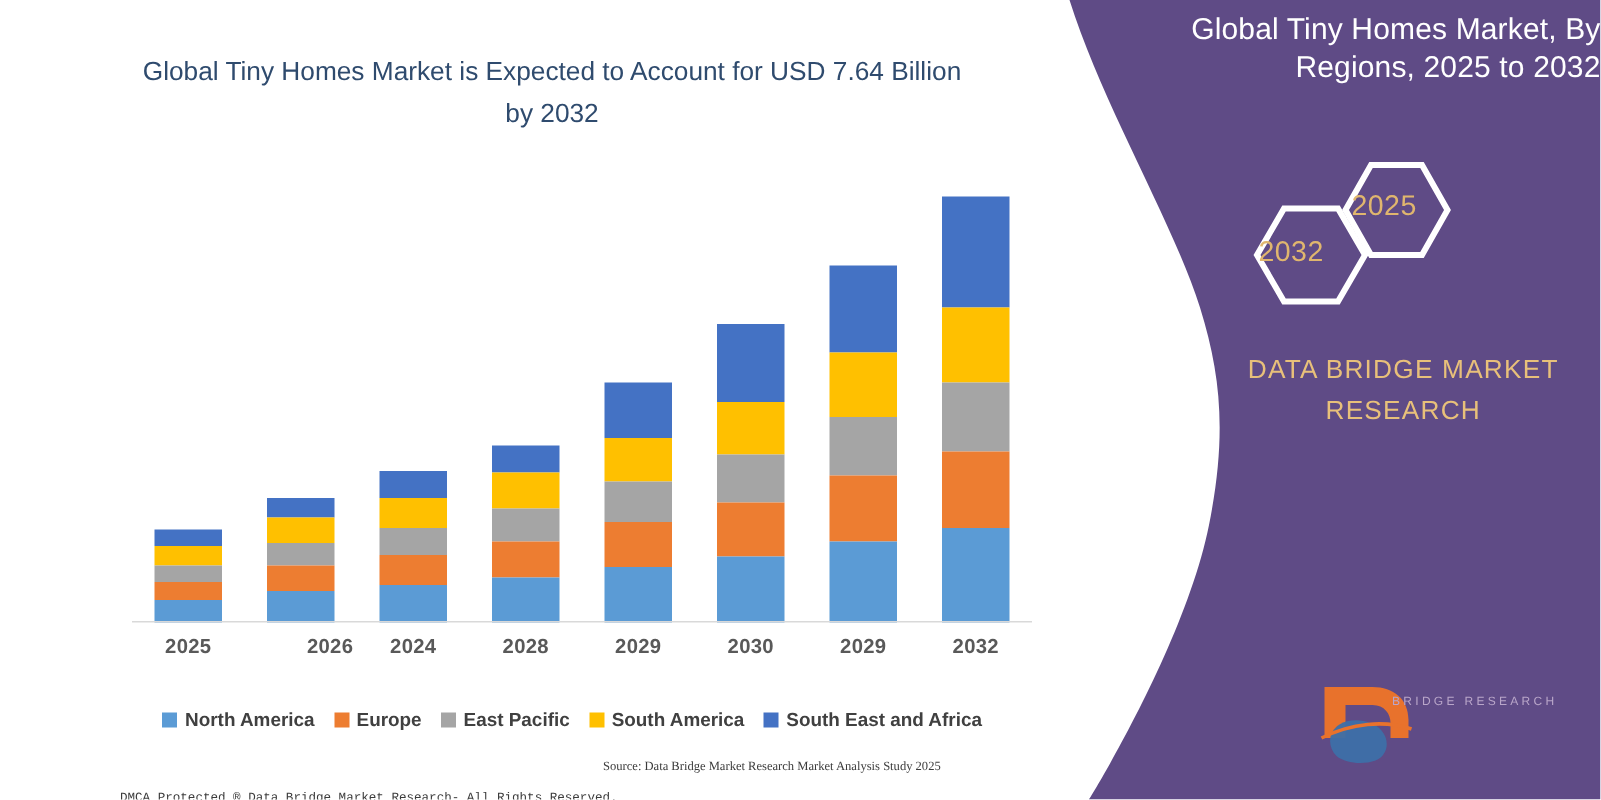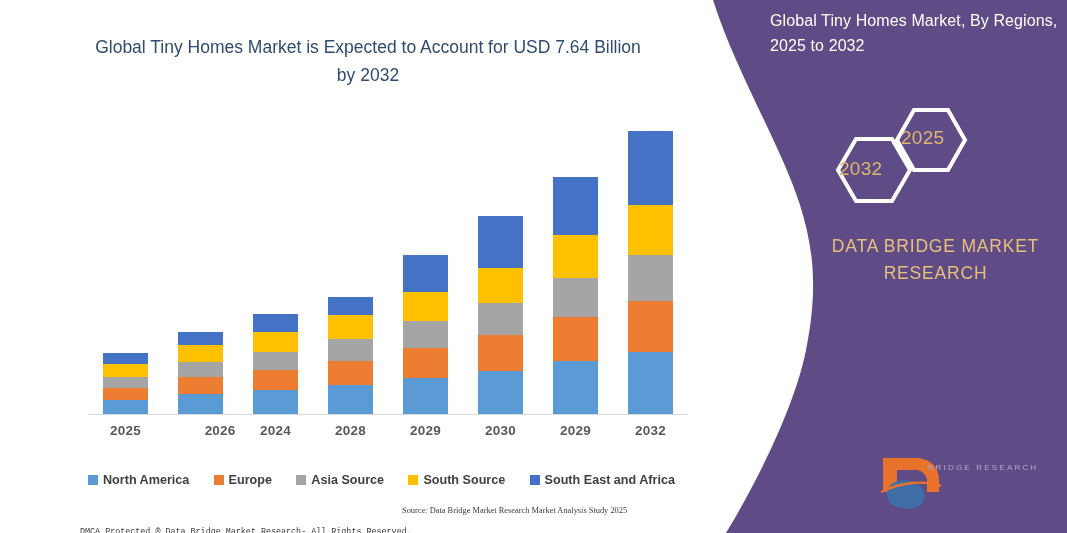--- a/index.html
+++ b/index.html
@@ -16,23 +16,23 @@
   #right-panel{
     position:absolute;left:0;top:0;width:1067px;height:533px;
     pointer-events:none;
   }
   #right-panel svg{display:block;}
 
   .rp-content{position:absolute;left:770px;top:0;width:297px;height:533px;}
 
   #region-title{
     position:absolute;left:0px;top:8px;width:297px;
-    text-align:left;
+    text-align:right;
     color:#ffffff;
-    font-size:16px;
+    font-size:20px;
     line-height:25px;
     font-weight:400;
     letter-spacing:.1px;
   }
 
   
   #hex-wrap{position:absolute;left:38px;top:95px;width:220px;height:110px;}
   .hexlabel{
     position:absolute;
     color:#e0b66e;
@@ -85,21 +85,21 @@
   }
   .xlab{
     position:absolute;width:70px;text-align:center;
     color:#595959;font-size:13.5px;font-weight:bold;
     letter-spacing:.2px;
   }
 
   
   #legend{
     position:absolute;left:88px;top:470px;width:600px;height:20px;
-    display:flex;align-items:center;justify-content:space-between;
+    display:flex;align-items:center;justify-content:center;
     gap:0px;
   }
   .lg-item{display:flex;align-items:center;margin-right:13px;}
   .lg-swatch{width:10px;height:10px;margin-right:5px;display:inline-block;}
   .lg-text{color:#404040;font-size:12.6px;font-weight:bold;white-space:nowrap;}
 
   
   #footer{
     position:absolute;left:80px;top:506px;width:600px;height:18px;
   }
@@ -234,25 +234,25 @@
       <div class="lg-item">
         <span class="lg-swatch" style="background: rgb(91, 155, 213);"></span>
         <span class="lg-text">North America</span>
       </div>
       <div class="lg-item">
         <span class="lg-swatch" style="background: rgb(237, 125, 49);"></span>
         <span class="lg-text">Europe</span>
       </div>
       <div class="lg-item">
         <span class="lg-swatch" style="background: rgb(165, 165, 165);"></span>
-        <span class="lg-text">Asia Source</span>
+        <span class="lg-text">East Pacific</span>
       </div>
       <div class="lg-item">
         <span class="lg-swatch" style="background: rgb(255, 192, 0);"></span>
-        <span class="lg-text">South Source</span>
+        <span class="lg-text">South America</span>
       </div>
       <div class="lg-item">
         <span class="lg-swatch" style="background: rgb(68, 114, 196);"></span>
         <span class="lg-text">South East and Africa</span>
       </div>
     </div>
 
   <div id="footer">
     <div id="footer-left">DMCA Protected ® Data Bridge Market Research-  All Rights Reserved.</div>
     <div id="footer-right">Source: Data Bridge Market Research  Market Analysis Study 2025</div>

